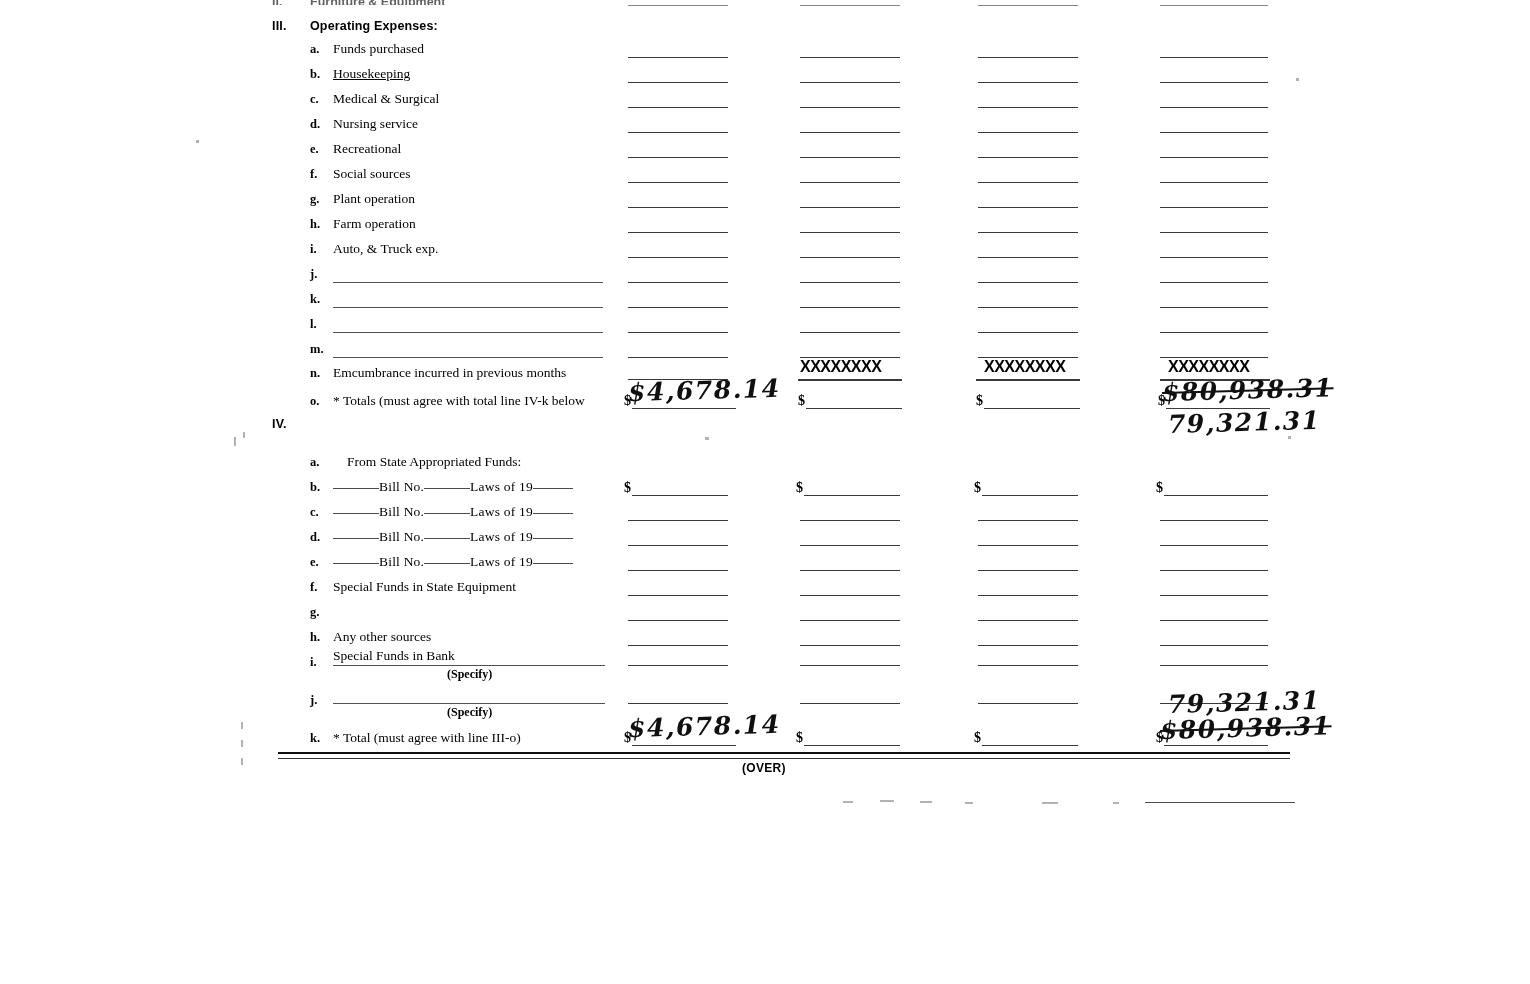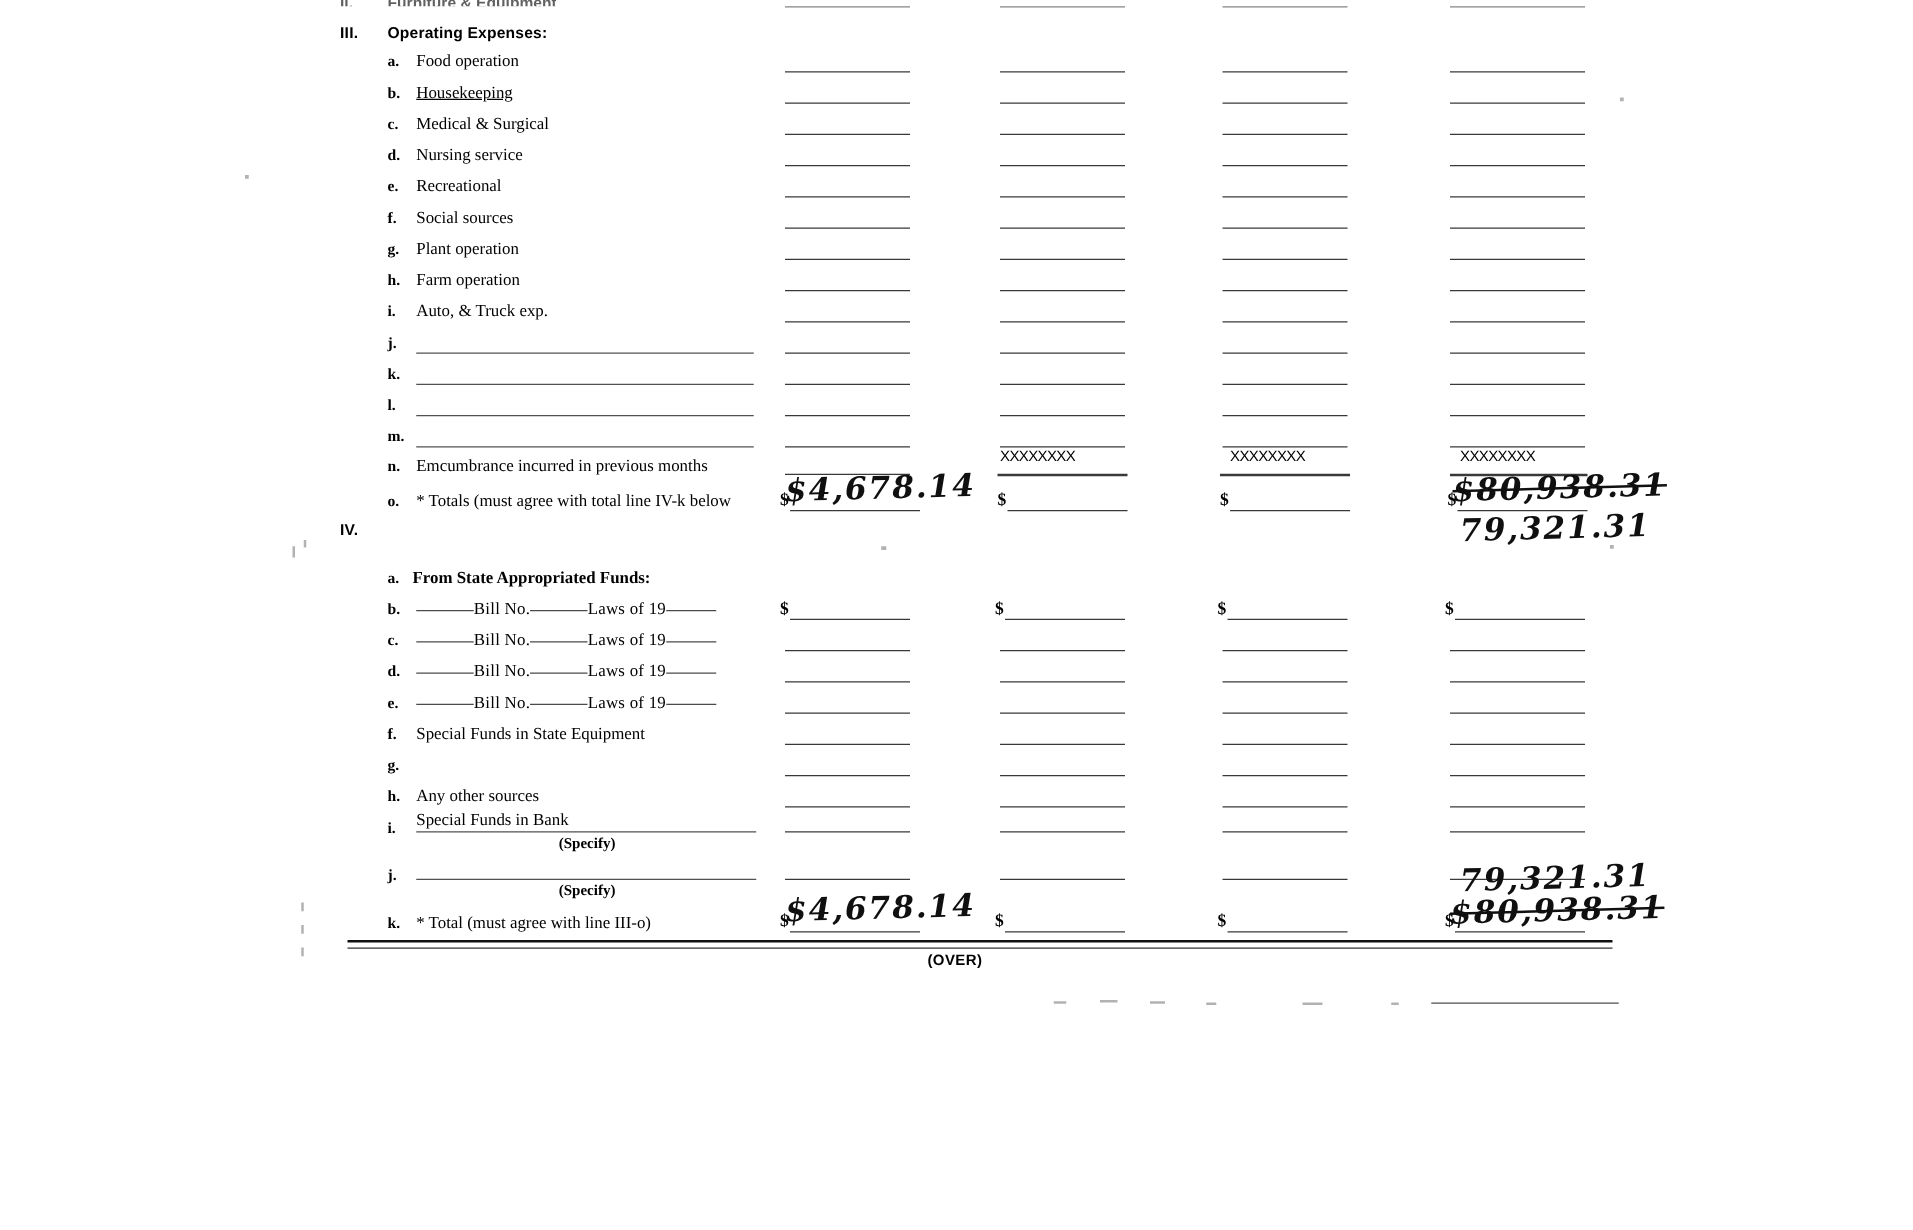--- a/index.html
+++ b/index.html
@@ -89,22 +89,22 @@
     font-family: "Liberation Serif", "DejaVu Serif", serif;
     font-weight: bold;
     font-size: 14px;
     line-height: 1;
   }
 
   
   .xblock {
     position: absolute;
     font-family: "Liberation Sans", "DejaVu Sans", sans-serif;
-    font-weight: normal;
-    font-size: 12px;
+    font-weight: bold;
+    font-size: 16px;
     letter-spacing: -0.5px;
     line-height: 1;
   }
 
   
   .specify {
     position: absolute;
     font-family: "Liberation Serif", "DejaVu Serif", serif;
     font-weight: bold;
     font-size: 12px;
@@ -182,21 +182,21 @@
   <div class="cropped" style="left:310px; top:-4px;">Furniture &amp; Equipment</div>
   <div class="amt-rule" style="left:628px; top:5px; width:100px; opacity:.55;"></div>
   <div class="amt-rule" style="left:800px; top:5px; width:100px; opacity:.55;"></div>
   <div class="amt-rule" style="left:978px; top:5px; width:100px; opacity:.55;"></div>
   <div class="amt-rule" style="left:1160px; top:5px; width:108px; opacity:.55;"></div>
 
   <div class="roman" style="left:272px; top:19px;">III.</div>
   <div class="sect-title" style="left:310px; top:19px;">Operating Expenses:</div>
 
   <div class="item-letter" style="left:310px; top:42px;">a.</div>
-  <div class="item-label" style="left:333px; top:41px;">Food operation</div>
+  <div class="item-label" style="left:333px; top:41px;">Funds purchased</div>
   <div class="amt-rule" style="left:628px; top:57px; width:100px;"></div>
   <div class="amt-rule" style="left:800px; top:57px; width:100px;"></div>
   <div class="amt-rule" style="left:978px; top:57px; width:100px;"></div>
   <div class="amt-rule" style="left:1160px; top:57px; width:108px;"></div>
 
   <div class="item-letter" style="left:310px; top:67px;">b.</div>
   <div class="item-label" style="left:333px; top:66px;text-decoration:underline;">Housekeeping</div>
   <div class="amt-rule" style="left:628px; top:82px; width:100px;"></div>
   <div class="amt-rule" style="left:800px; top:82px; width:100px;"></div>
   <div class="amt-rule" style="left:978px; top:82px; width:100px;"></div>
@@ -303,21 +303,21 @@
   <div class="amt-rule" style="left:984px; top:408px; width:96px;"></div>
 
   <div class="dollar" style="left:1158px; top:394px;">$</div>
   <div class="amt-rule" style="left:1166px; top:408px; width:104px;"></div>
   <div class="hand struck" style="left:1162px; top:378px;">$80,938.31</div>
   <div class="hand" style="left:1168px; top:410px;">79,321.31</div>
 
   <div class="roman" style="left:272px; top:417px;">IV.</div>
 
   <div class="item-letter" style="left:310px; top:455px;">a.</div>
-  <div class="item-label" style="left:330px; top:454px;font-weight:bold;">From State Appropriated Funds:</div>
+  <div class="item-label" style="left:347px; top:454px;">From State Appropriated Funds:</div>
 
   <div class="item-letter" style="left:310px; top:480px;">b.</div>
   <div class="billline" style="left:333px; top:479px;"><span class="u u-a"></span><span>Bill  No.</span><span class="u u-b"></span><span>Laws  of  19</span><span class="u u-c"></span></div>
   <div class="dollar" style="left:624px; top:481px;">$</div>
   <div class="amt-rule" style="left:632px; top:495px; width:96px;"></div>
   <div class="dollar" style="left:796px; top:481px;">$</div>
   <div class="amt-rule" style="left:804px; top:495px; width:96px;"></div>
   <div class="dollar" style="left:974px; top:481px;">$</div>
   <div class="amt-rule" style="left:982px; top:495px; width:96px;"></div>
   <div class="dollar" style="left:1156px; top:481px;">$</div>

